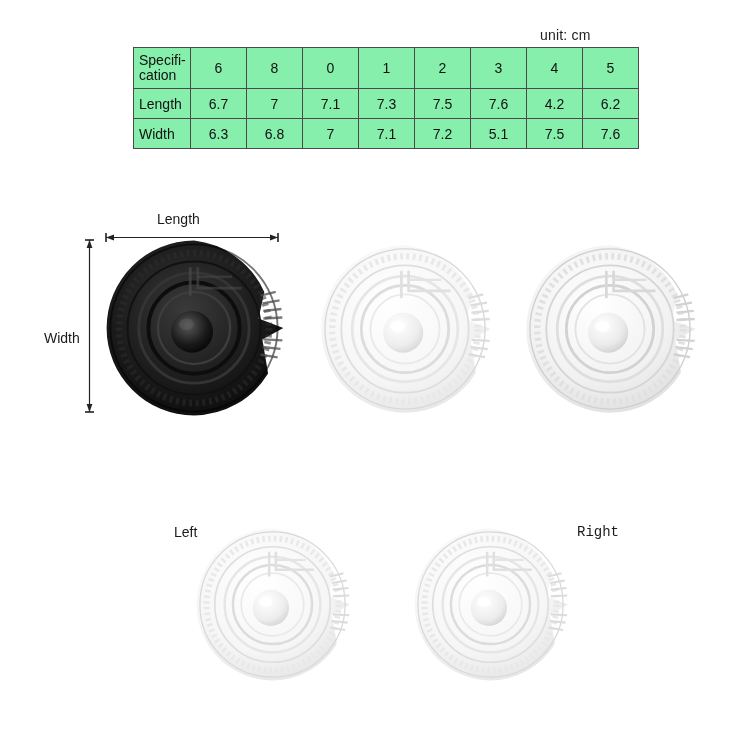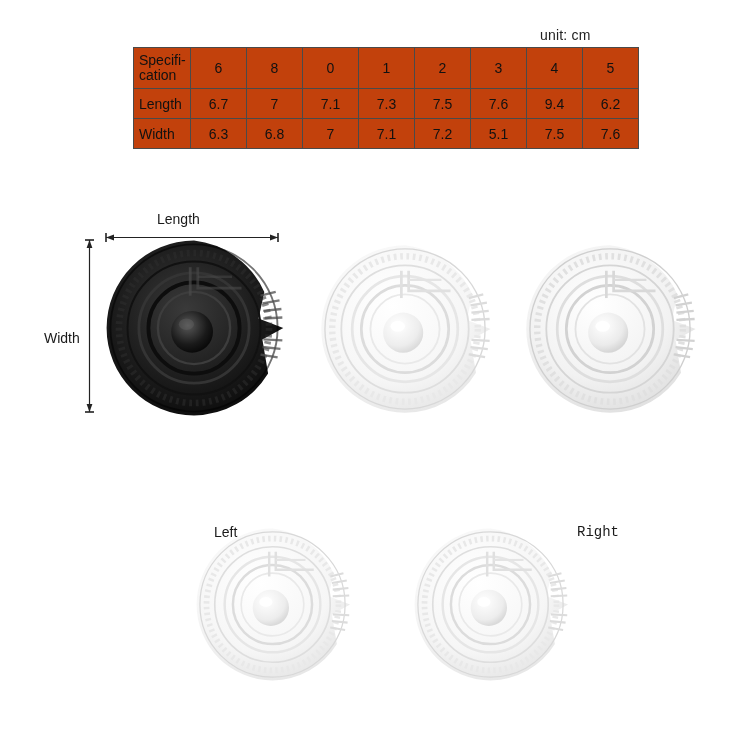--- a/index.html
+++ b/index.html
@@ -28,21 +28,21 @@
   }
 
   
   .spec-table-wrap {
     position: absolute;
     left: 133px;
     top: 47px;
   }
   table.spec-table {
     border-collapse: collapse;
-    background: #c2410c;
+    background: #86efac;
   }
   table.spec-table td {
     border: 1px solid #4a4a4a;
     text-align: center;
     font-size: 14px;
     color: #111;
     height: 30px;
     box-sizing: border-box;
   }
   table.spec-table td.rowhead {
@@ -96,21 +96,20 @@
     width: 11px;
     height: 178px;
   }
 
   .left-label {
     position: absolute;
     left: 174px;
     top: 524px;
     font-size: 14px;
     color: #1a1a1a;
-    margin-left: 40px;
   }
   .right-label {
     position: absolute;
     left: 577px;
     top: 524px;
     font-size: 14px;
     color: #1a1a1a;
     font-family: Liberation Mono, monospace;
   }
 
@@ -142,21 +141,21 @@
         <td class="val">5</td>
       </tr>
       <tr>
         <td class="rowhead">Length</td>
         <td class="val">6.7</td>
         <td class="val">7</td>
         <td class="val">7.1</td>
         <td class="val">7.3</td>
         <td class="val">7.5</td>
         <td class="val">7.6</td>
-        <td class="val">9.4</td>
+        <td class="val">4.2</td>
         <td class="val">6.2</td>
       </tr>
       <tr>
         <td class="rowhead">Width</td>
         <td class="val">6.3</td>
         <td class="val">6.8</td>
         <td class="val">7</td>
         <td class="val">7.1</td>
         <td class="val">7.2</td>
         <td class="val">5.1</td>

